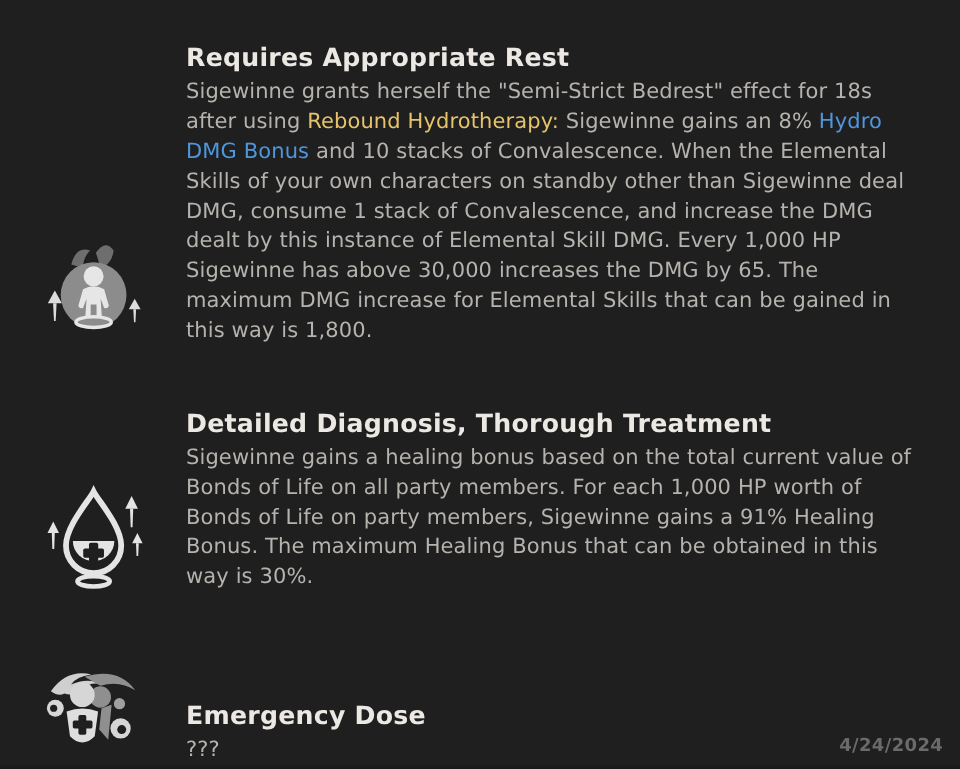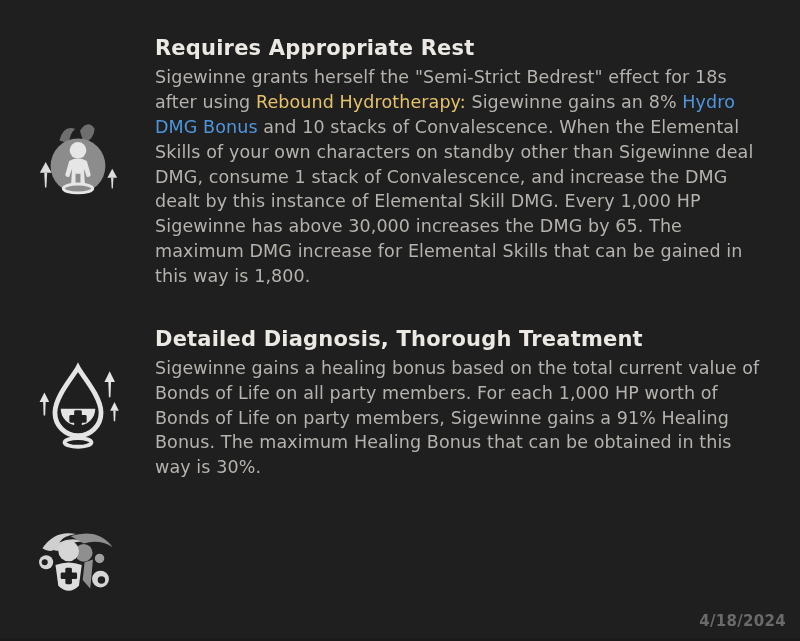--- a/index.html
+++ b/index.html
@@ -17,24 +17,24 @@
     font-family:"DejaVu Sans","Liberation Sans",sans-serif;
     position:relative;
     overflow:hidden;
     border-bottom:3px solid #1a1a1a;
   }
   .panel{
     padding:36px 20px 0 0;
   }
   .talent-section{
     display:flex;
-    align-items:center;
+    align-items:flex-end;
   }
   .talent-section + .talent-section{
-    margin-top:38px;
+    margin-top:52px;
   }
   .icon-col{
     width:155px;
     flex:0 0 155px;
     display:flex;
     justify-content:center;
     padding-top:2px;
   }
   .text-col{
     flex:1;
@@ -134,17 +134,21 @@
           <path d="M26 48 Q40 42.5 54 48 L51 70 Q40 81 29 70 Z" fill="#dedede"></path>
           <rect x="36.5" y="51" width="7" height="17.5" rx="1.5" fill="#1f1f1f"></rect>
           <rect x="31.5" y="56" width="17.5" height="7" rx="1.5" fill="#1f1f1f"></rect>
           <circle cx="16" cy="45" r="7.5" fill="#d6d6d6"></circle>
           <circle cx="14.5" cy="45" r="3.2" fill="#1f1f1f"></circle>
           <circle cx="74" cy="63" r="9" fill="#d6d6d6"></circle>
           <circle cx="75" cy="64" r="4" fill="#1f1f1f"></circle>
         </svg>
       </span>
     </div>
+    <div class="text-col">
+      <div class="talent-title">Emergency Dose</div>
+      <div class="talent-body"><span class="seg-normal">???</span></div>
+    </div>
   </div>
 
 </div>
 
-<div class="date-stamp">4/18/2024</div>
+<div class="date-stamp">4/24/2024</div>
 
 </body></html>

